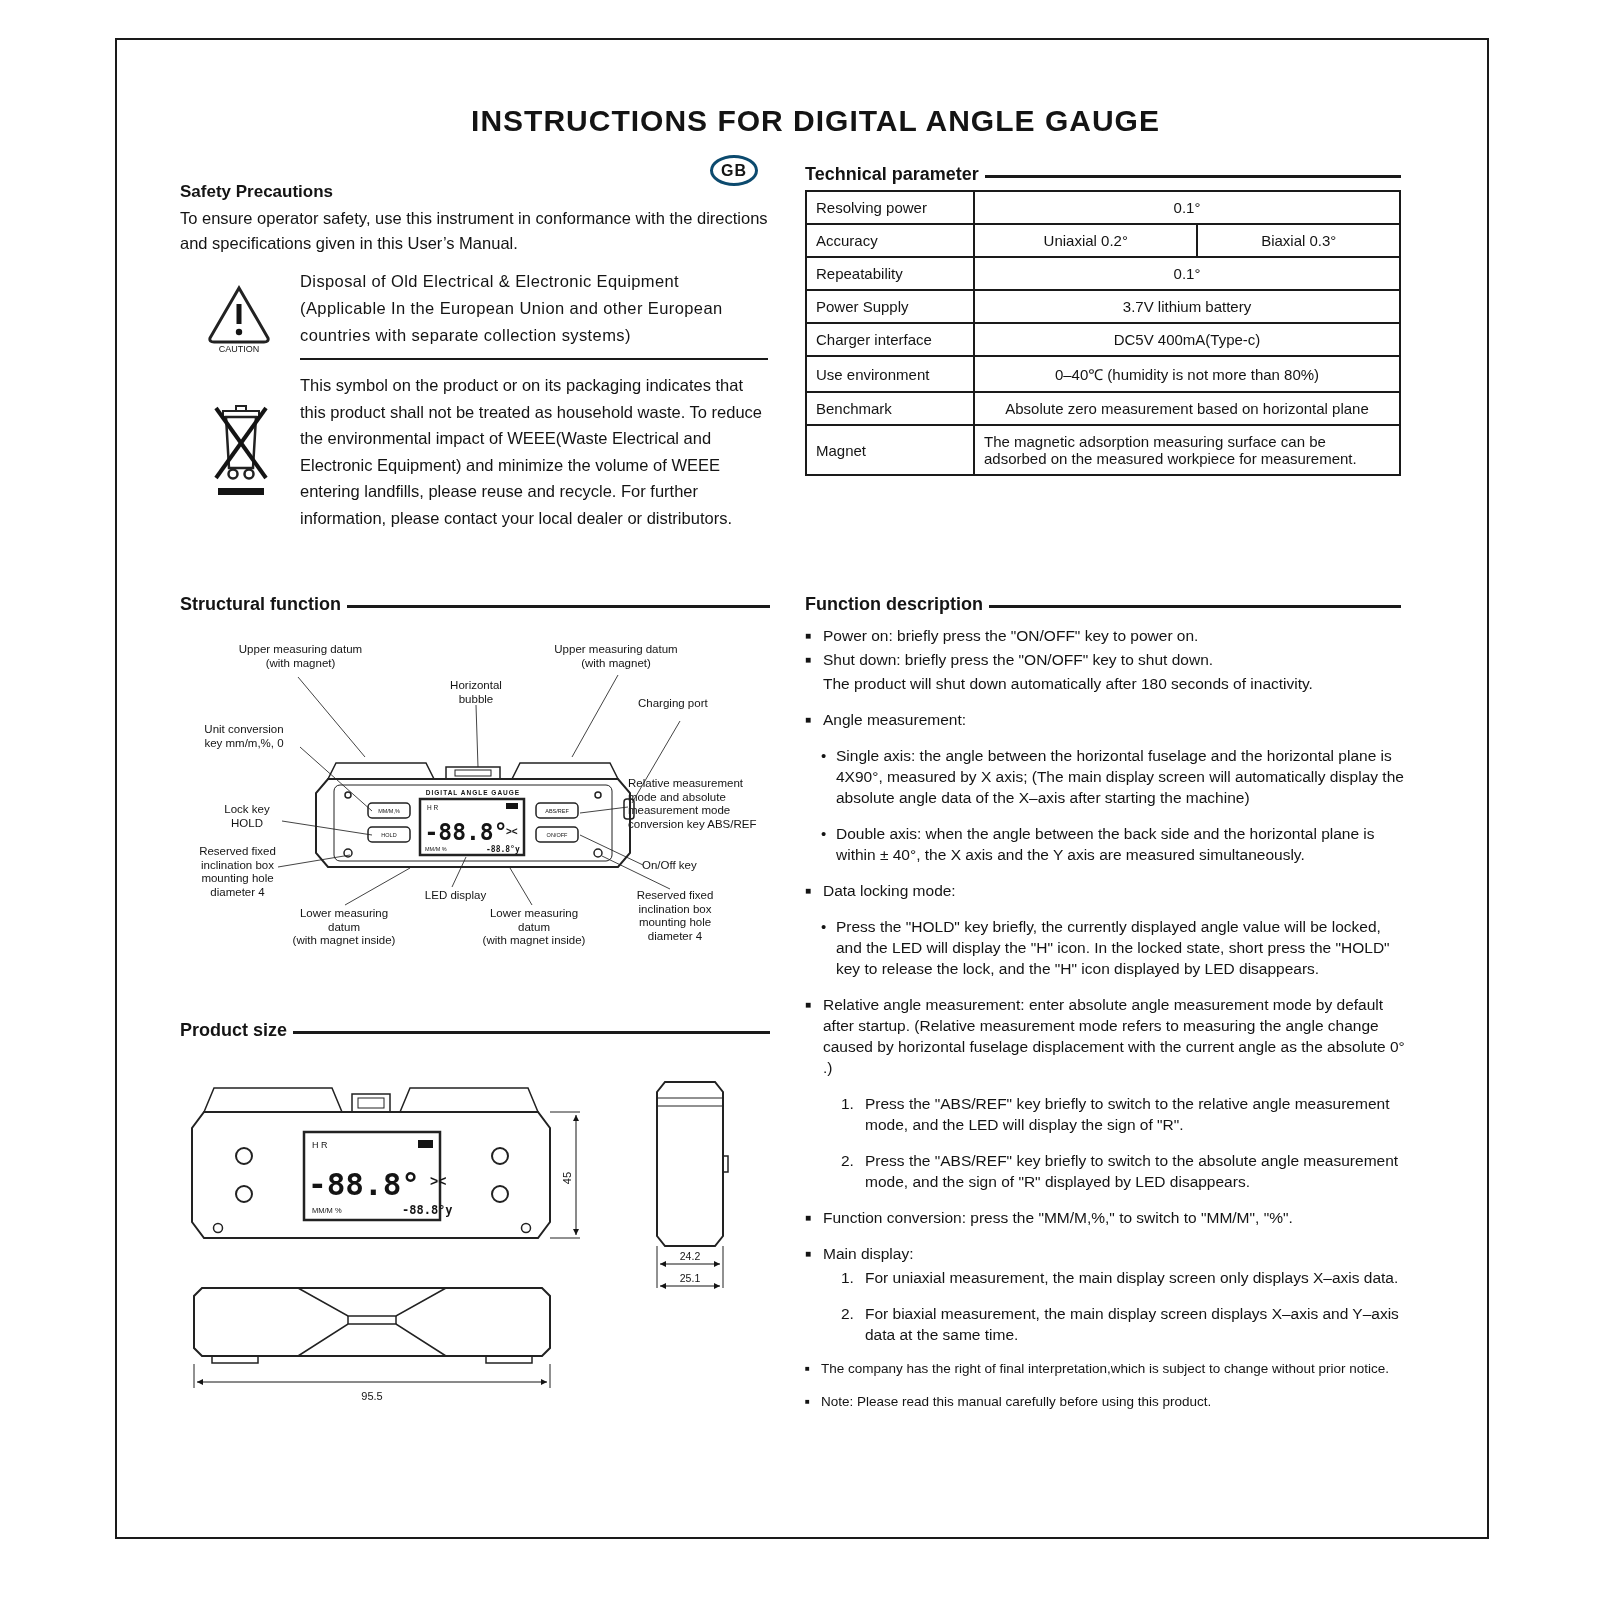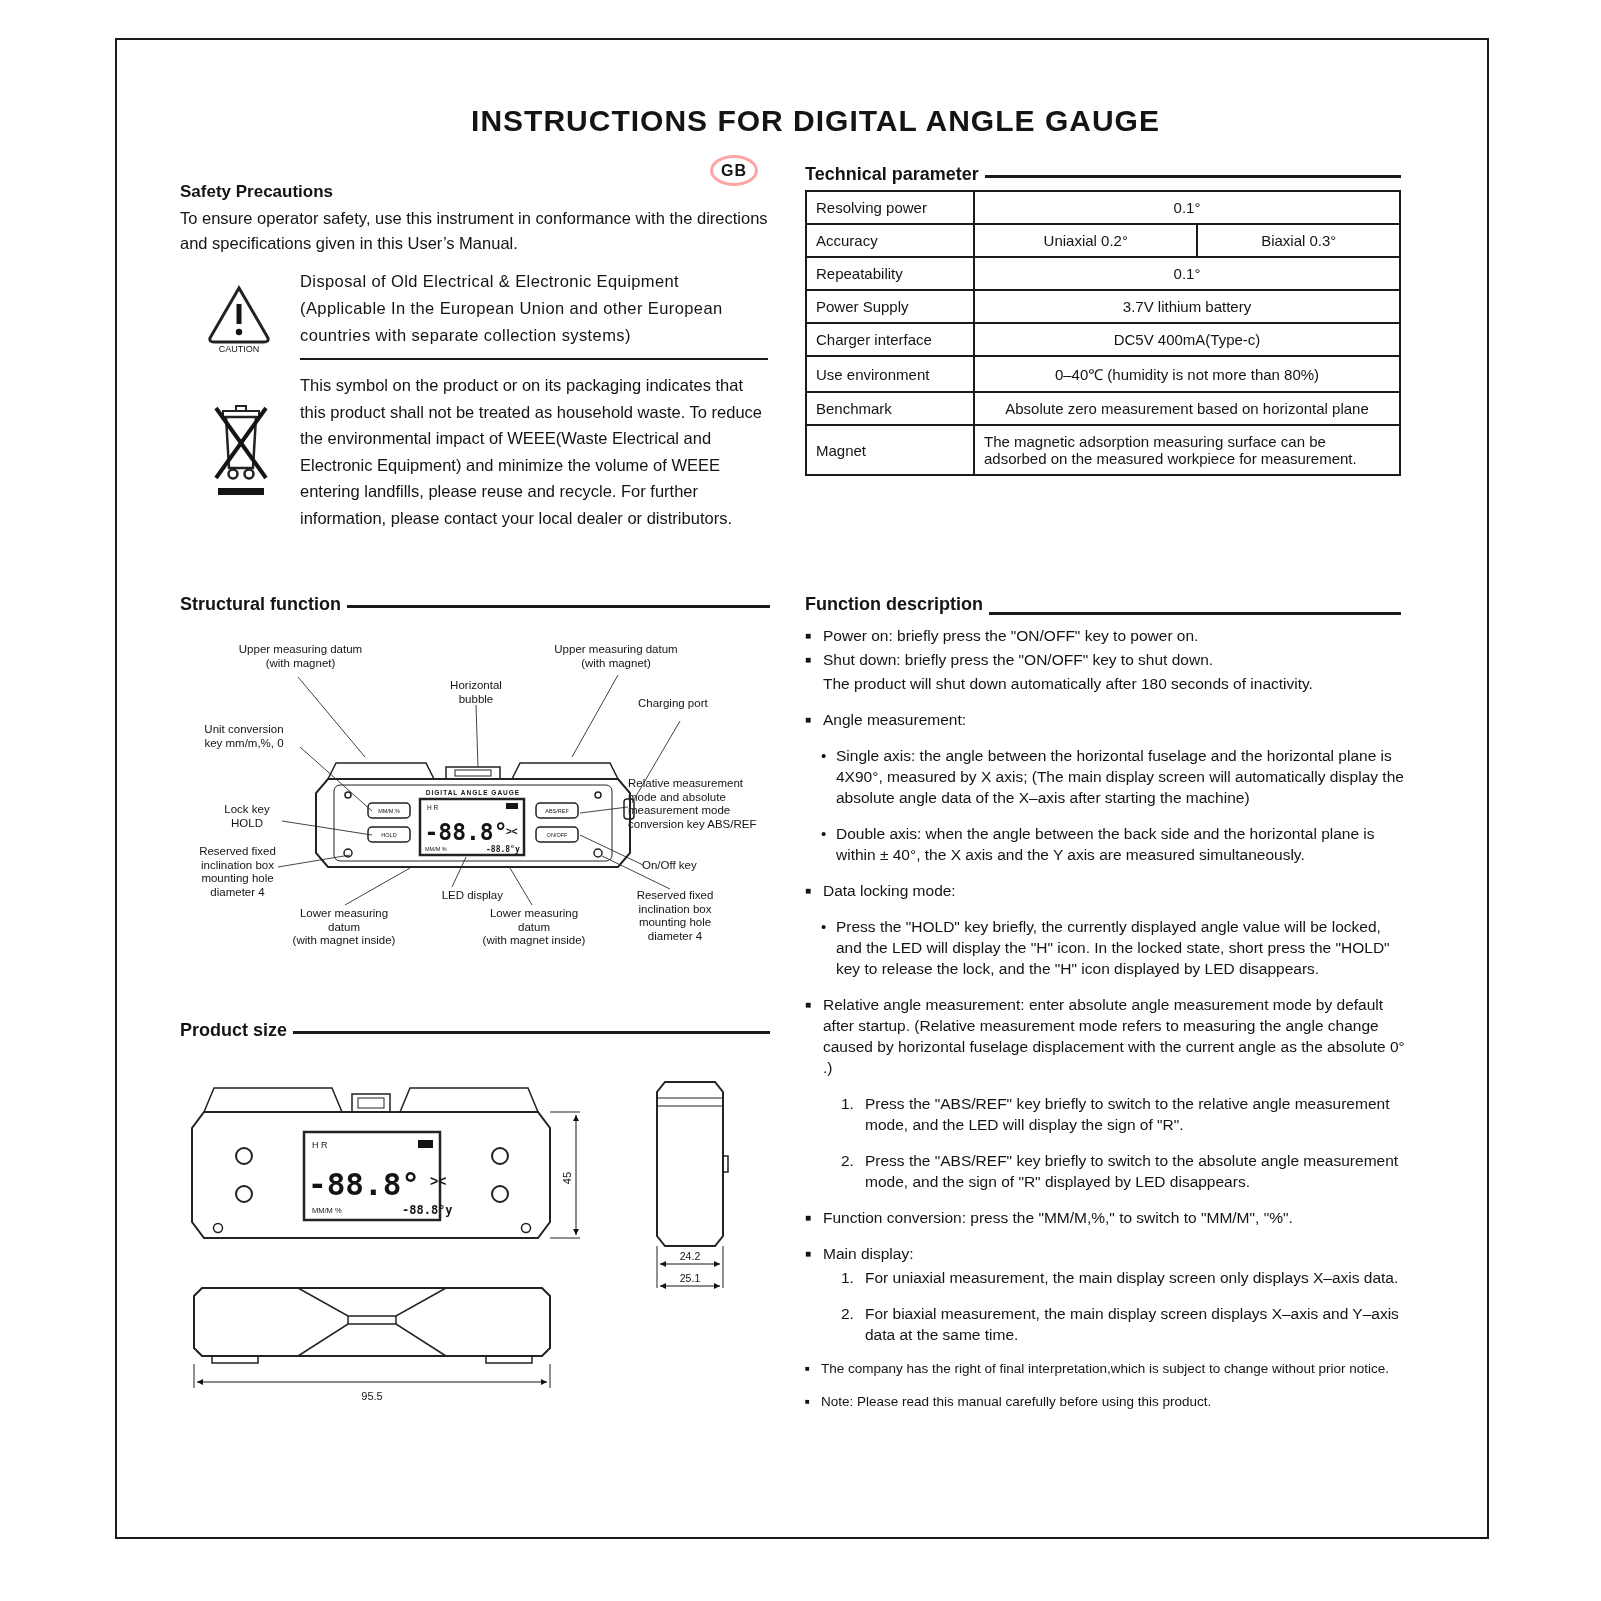--- a/index.html
+++ b/index.html
@@ -5,21 +5,21 @@
   * { margin:0; padding:0; box-sizing:border-box; }
   html,body { width:1601px; height:1601px; background:#fff; }
   body { font-family:"Liberation Sans", sans-serif; color:#141414; position:relative; overflow:hidden; }
 
   .sheet { position:absolute; left:115px; top:38px; width:1374px; height:1501px; border:2px solid #1a1a1a; background:#fff; }
 
   .abs { position:absolute; }
 
   .page-title { left:0; top:104px; width:100%; text-align:center; font-size:30px; font-weight:bold; letter-spacing:1px;padding-left:30px; }
 
-  .gb-badge { left:710px; top:155px; width:48px; height:31px; border:3px solid #fca5a5; border-radius:50%;
+  .gb-badge { left:710px; top:155px; width:48px; height:31px; border:3px solid #0c4a6e; border-radius:50%;
               display:flex; align-items:center; justify-content:center; font-weight:bold; font-size:16px; letter-spacing:1px; }
 
   .sec-head { display:flex; align-items:center; font-weight:bold; font-size:18px; }
   .sec-head .rule { flex:1; border-top:3px solid #1a1a1a; margin-left:6px; margin-top:3px; }
 
   .h-left-safety  { left:180px; top:182px; width:590px; font-size:17px; font-weight:bold; }
   .safety-body    { left:180px; top:206px; width:588px; font-size:16.5px; line-height:25px; }
 
   .caution-icon-box { left:202px; top:282px; width:74px; height:72px; }
   .disposal-head  { left:300px; top:268px; width:468px; font-size:16.5px; line-height:27px; letter-spacing:0.4px;
@@ -34,42 +34,42 @@
   .slbl { position:absolute; font-size:11.5px; line-height:1.18; text-align:center; white-space:pre-line; }
   .sl-1 { left:28px;  top:8px;   width:185px; }
   .sl-2 { left:345px; top:8px;   width:182px; }
   .sl-3 { left:245px; top:44px;  width:102px; }
   .sl-4 { left:458px; top:62px;  width:110px; text-align:left; }
   .sl-5 { left:0px;   top:88px;  width:128px; }
   .sl-6 { left:448px; top:142px; width:147px; text-align:left; }
   .sl-7 { left:30px;  top:168px; width:74px; }
   .sl-8 { left:0px;   top:210px; width:115px; }
   .sl-9 { left:462px; top:224px; width:100px; text-align:left; }
-  .sl-10{ left:228px; top:254px; width:95px;text-align:right; }
+  .sl-10{ left:228px; top:254px; width:95px; }
   .sl-11{ left:98px;  top:272px; width:132px; }
   .sl-12{ left:288px; top:272px; width:132px; }
   .sl-13{ left:438px; top:254px; width:114px; }
 
   .sf-device { position:absolute; left:128px; top:118px; width:334px; height:134px; }
 
   .sh-product { left:180px; top:1020px; width:590px; }
   .product-size-area { left:180px; top:1040px; width:600px; height:405px; }
   .pv-front  { position:absolute; left:6px;   top:42px;  width:400px; height:185px; }
   .pv-side   { position:absolute; left:455px; top:36px;  width:110px; height:232px; }
   .pv-bottom { position:absolute; left:6px;   top:242px; width:400px; height:128px; }
 
   .sh-tech { left:805px; top:164px; width:596px; }
   .tech-table-wrap { left:805px; top:190px; width:596px; }
   table.tech { border-collapse:collapse; width:596px; font-size:15px; }
   table.tech td { border:2px solid #1a1a1a; padding:7px 9px; }
   td.tt-label { width:168px; font-size:15px; text-align:left; }
   td.tt-val   { text-align:center; }
   td.tt-val.long { text-align:left; }
 
-  .sh-fn { left:805px; top:594px; width:596px;align-items:flex-end; }
+  .sh-fn { left:805px; top:594px; width:596px; }
   .function-list { left:805px; top:622px; width:600px; font-size:15.5px; line-height:21px; }
   .fn-item { display:flex; margin-top:3px; }
   .fn-item.gap { margin-top:15px; }
   .fn-item .marker { flex:0 0 auto; }
   .fn-item.sq .marker   { width:18px; font-size:10px; line-height:21px; }
   .fn-item.cont .marker { width:18px; }
   .fn-item.dot { margin-left:16px; }
   .fn-item.dot .marker { width:15px; font-size:15px; }
   .fn-item.num { margin-left:36px; }
   .fn-item.num .marker { width:24px; }

